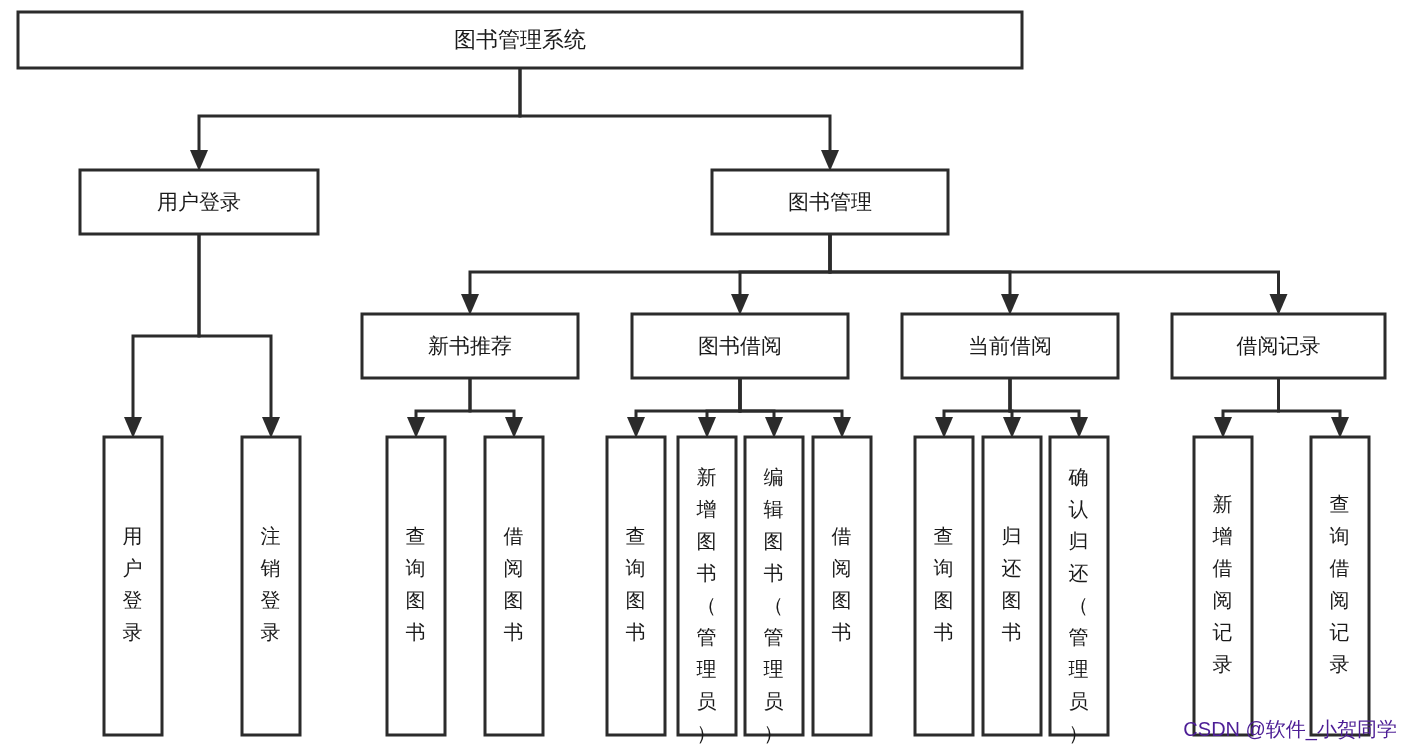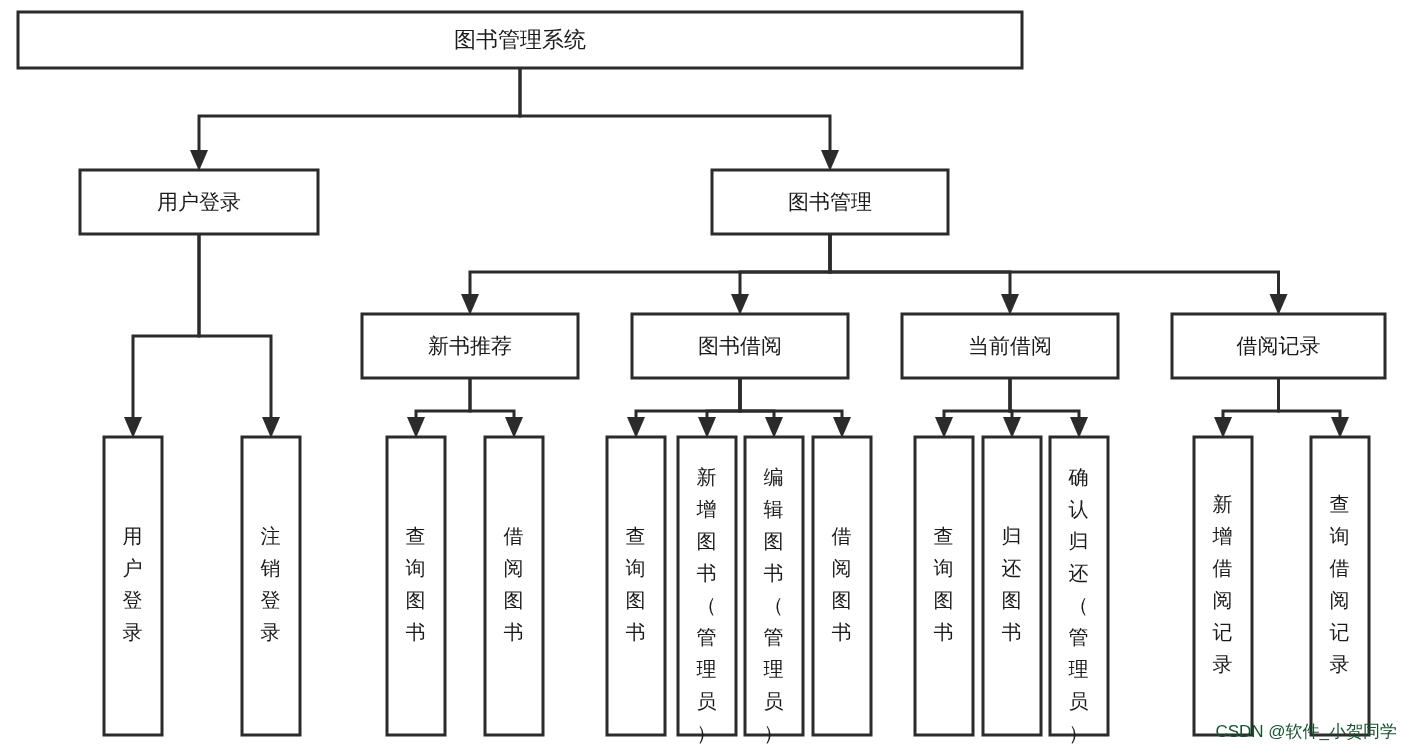--- a/index.html
+++ b/index.html
@@ -53,22 +53,22 @@
   }
   .arrow-head {
     fill: #2b2b2b;
     stroke: none;
   }
   .watermark {
     position: absolute;
     right: 8px;
     bottom: 4px;
     font-family: "Liberation Sans", "DejaVu Sans", sans-serif;
-    font-size: 17px;
-    color: #14532d;
+    font-size: 20px;
+    color: #4c1d95;
     white-space: nowrap;
     pointer-events: none;
   }
 </style>
 </head>
 <body>
 
 <div id="diagram-root">
   <svg class="diagram" id="diagram-svg" viewBox="0 0 1405 747" xmlns="http://www.w3.org/2000/svg">
     <g id="edge-layer">

